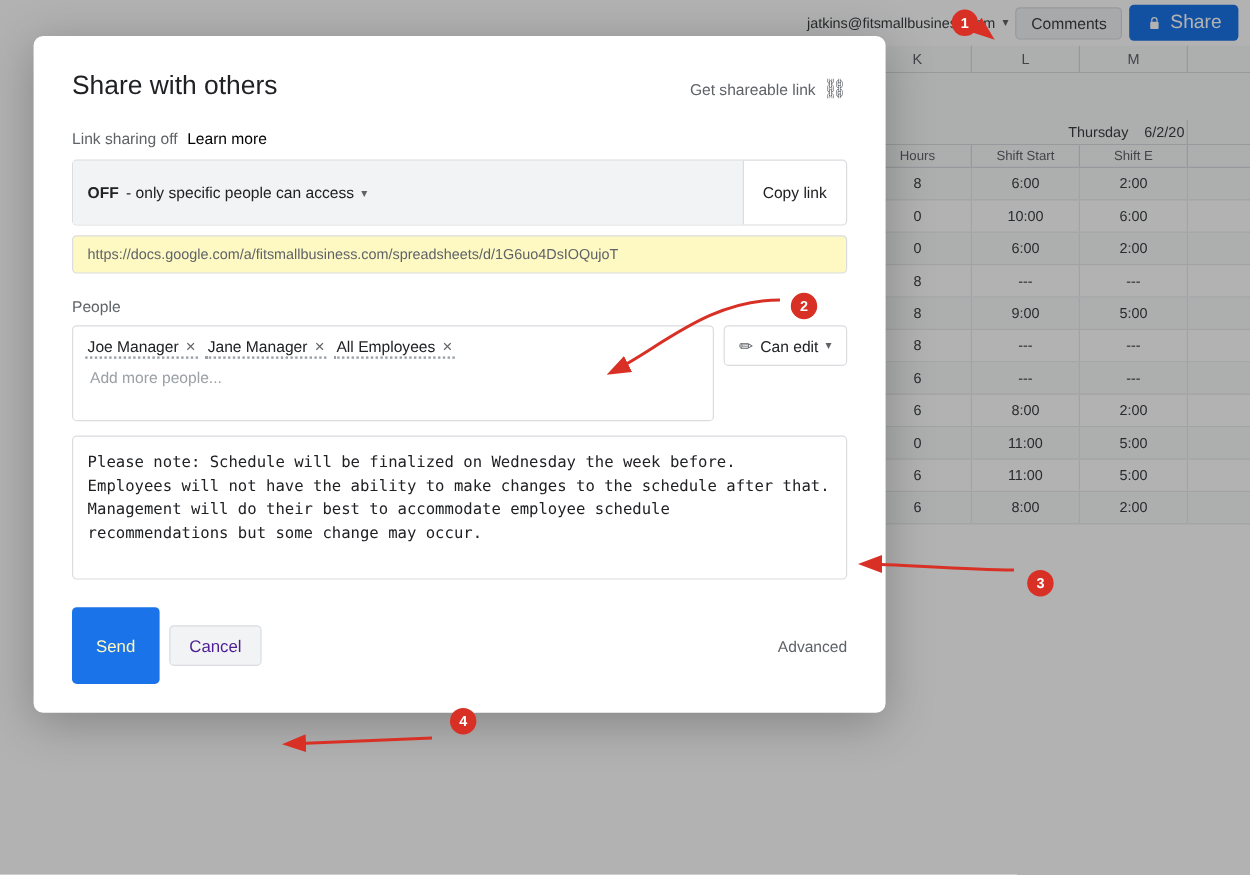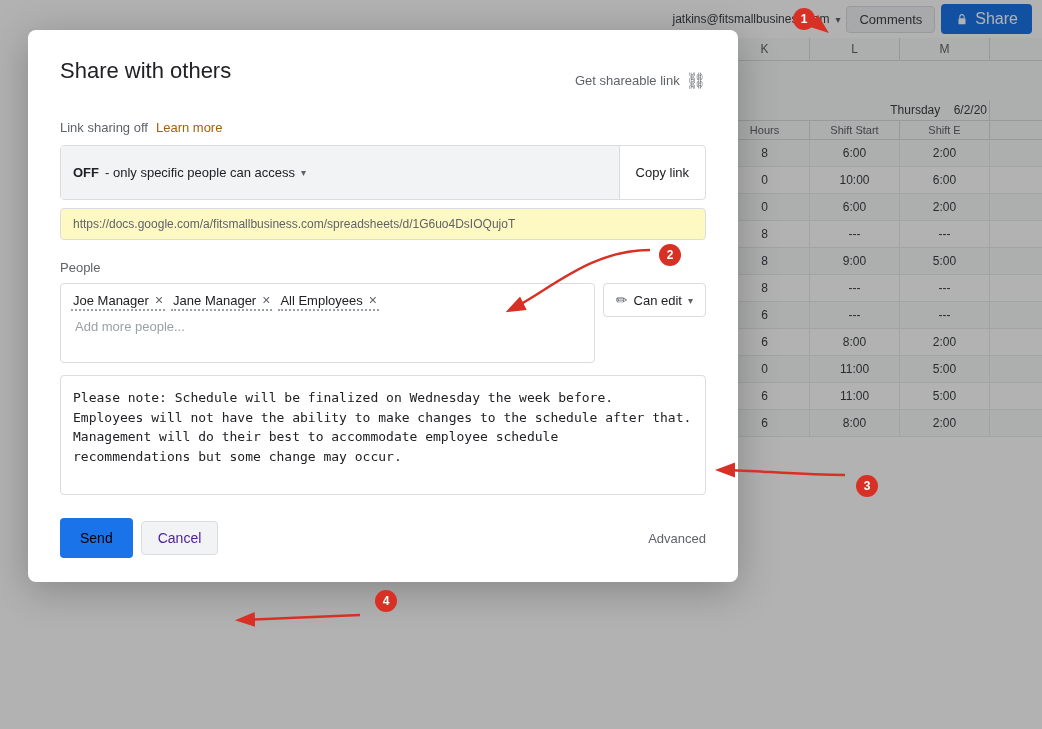--- a/index.html
+++ b/index.html
@@ -190,21 +190,21 @@
       border-radius: 8px;
       box-shadow: 0 8px 40px rgba(0,0,0,0.25);
       z-index: 60;
       padding: 28px 32px 24px 32px;
     }
 
     .modal-title {
       font-size: 22px;
       color: #202124;
       font-weight: 400;
-      margin-bottom: 18px;
+      margin-bottom: 6px;
     }
 
     .modal-header-row {
       display: flex;
       justify-content: space-between;
       align-items: center;
       margin-bottom: 18px;
     }
 
     .get-link-btn {
@@ -229,21 +229,21 @@
       gap: 8px;
       margin-bottom: 10px;
     }
 
     .link-sharing-label {
       font-size: 13px;
       color: #5f6368;
     }
 
     .learn-more-link {
-      color: #a16207;
+      color: #000000;
       font-size: 13px;
       text-decoration: none;
       cursor: pointer;
     }
 
     .link-access-row {
       display: flex;
       align-items: center;
       border: 1px solid #dadce0;
       border-radius: 4px;
@@ -388,24 +388,24 @@
 
     
     .modal-footer {
       display: flex;
       align-items: center;
       gap: 8px;
     }
 
     .btn-send {
       background: #1a73e8;
-      color: #000000;
+      color: #fef9c3;
       border: none;
       border-radius: 4px;
-      padding: 12px 20px;
+      padding: 24px 20px;
       font-size: 14px;
       cursor: pointer;
     }
 
     .btn-cancel {
       background: #f1f3f4;
       color: #4c1d95;
       border: 1px solid #dadce0;
       border-radius: 4px;
       padding: 8px 16px;

